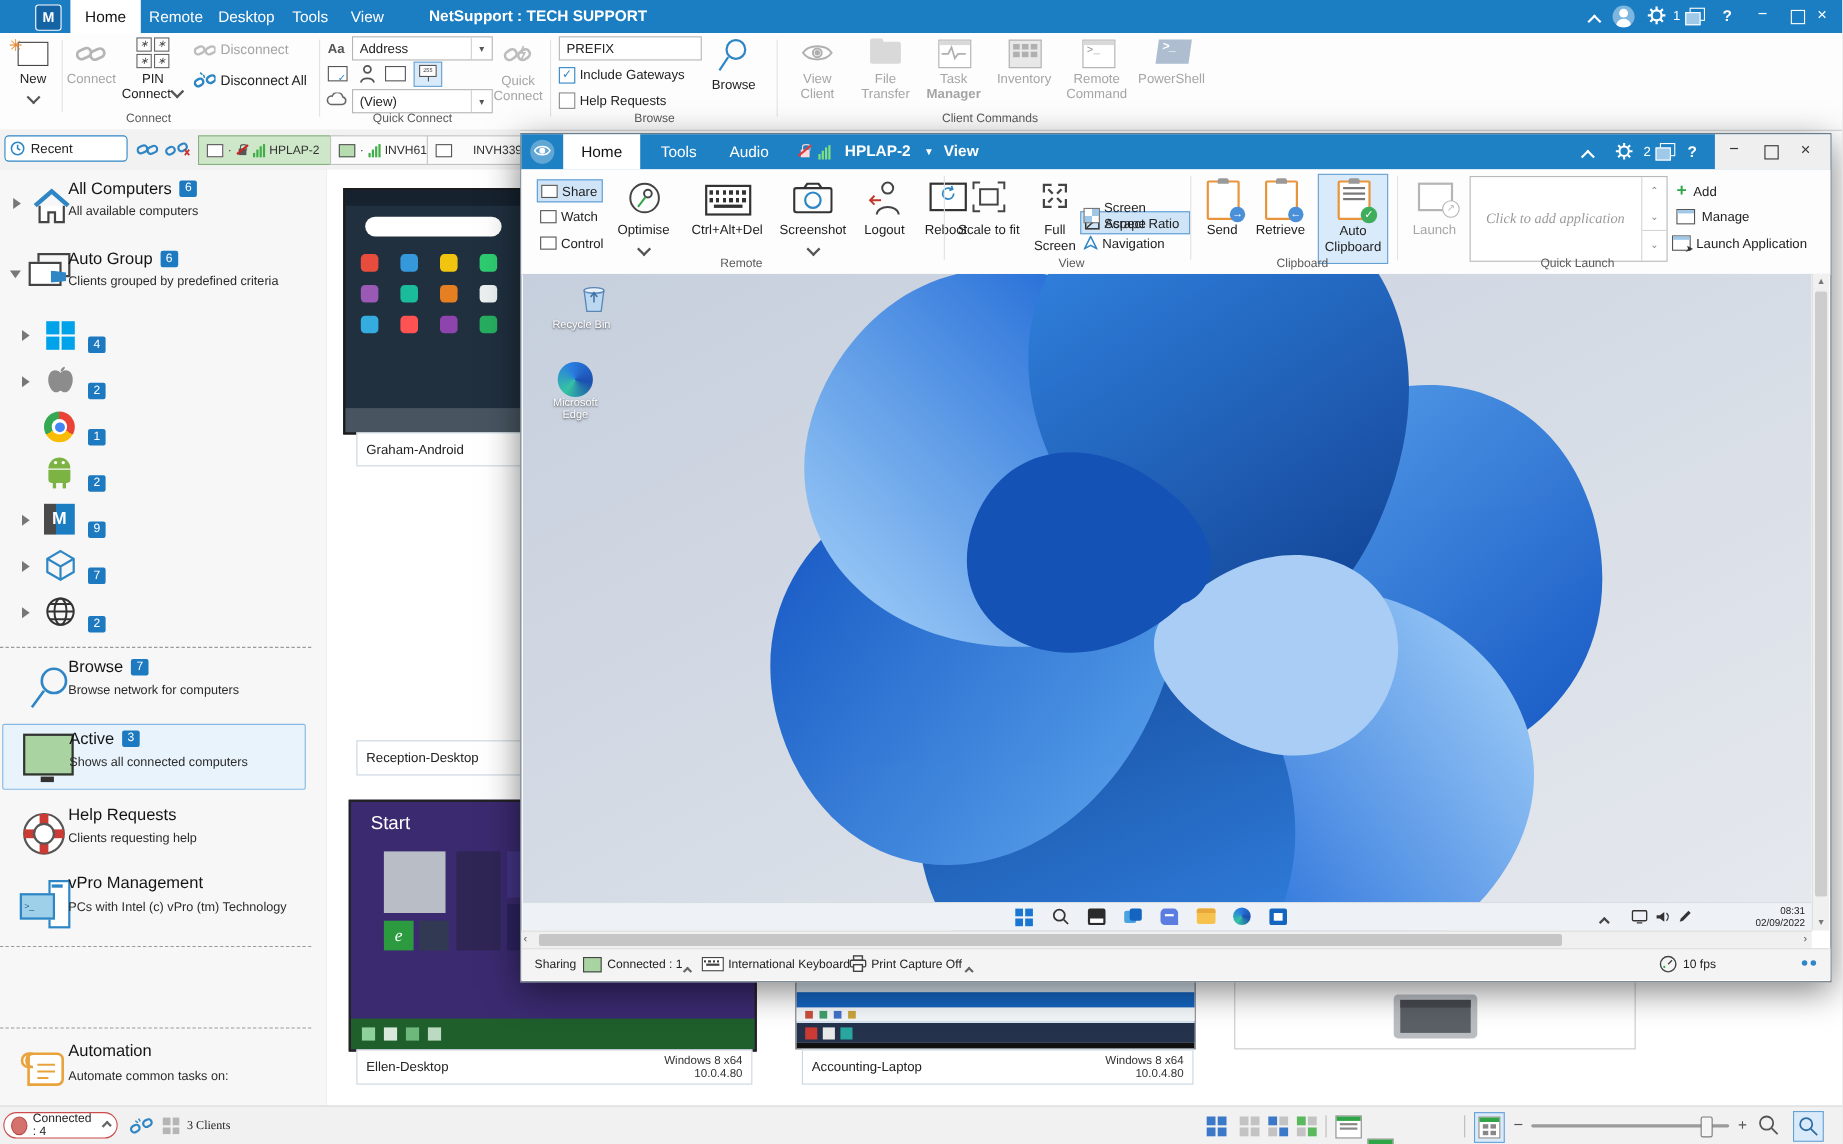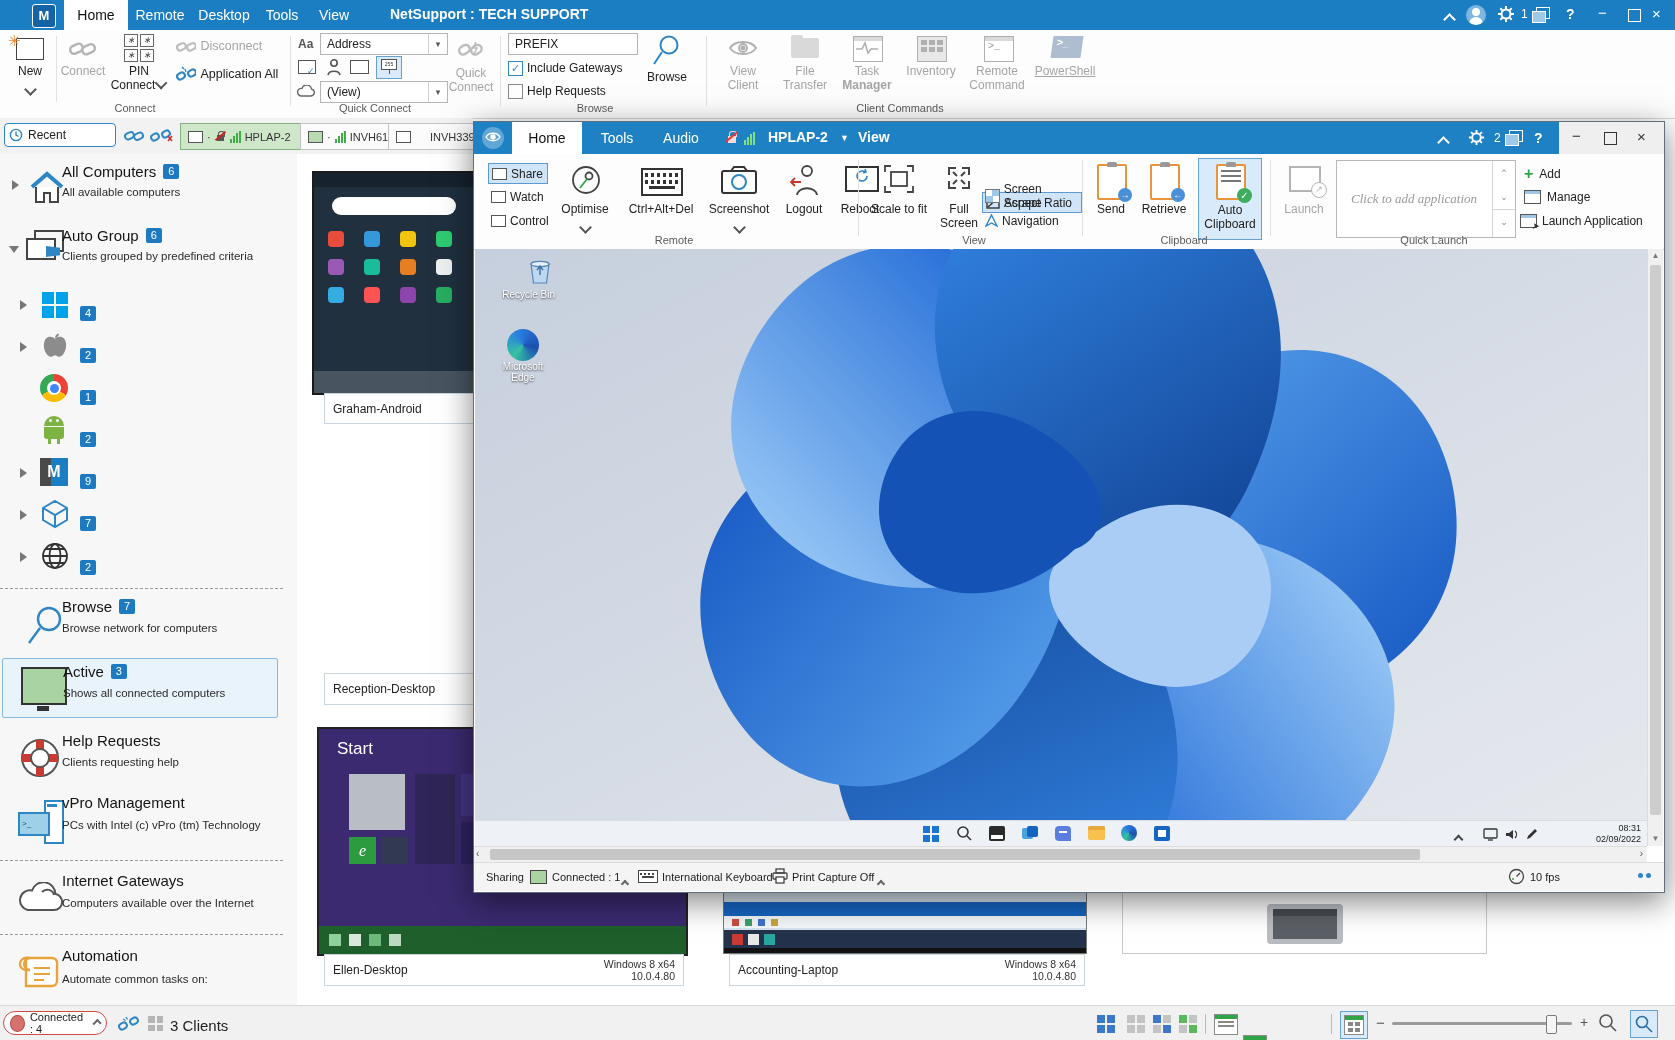--- a/index.html
+++ b/index.html
@@ -131,21 +131,21 @@
       <span class="rlab dis" style="font-size:12.5px;">Disconnect</span>
     </div>
     <div class="abs" style="left:176px;top:34px;width:120px;height:22px;">
       <svg width="20" height="18" viewBox="0 0 20 18" style="vertical-align:middle;">
           <g stroke="#2e86c5" stroke-width="2.2" fill="none">
             <rect x="1" y="8" width="8" height="6" rx="3" transform="rotate(-30 5 11)"></rect>
             <rect x="12" y="5" width="8" height="6" rx="3" transform="rotate(-30 16 8)"></rect>
             <path d="M9 4l1 3M6 2l2 2" stroke-width="1.4"></path>
           </g>
         </svg>
-      <span class="rlab" style="font-size:12.5px;">Application All</span>
+      <span class="rlab" style="font-size:12.5px;">Disconnect All</span>
     </div>
     <div class="grpcap" style="left:70px;top:72px;width:130px;">Connect</div>
     <div class="vsep" style="left:290px;top:6px;height:70px;"></div>
 
     <div class="abs" style="left:298px;top:7px;font-size:12px;font-weight:bold;color:#555;">Aa</div>
     <div class="combo" style="left:320px;top:3px;width:120px;height:20px;"><span>Address</span><span class="dd">▾</span></div>
     <div class="abs" style="left:298px;top:30px;width:22px;height:17px;"><span class="minimon" style="width:16px;height:12px;"></span><span style="position:absolute;left:9px;top:6px;color:#2e86c5;font-size:9px;">✓</span></div>
     <div class="abs" style="left:326px;top:28px;"><svg width="16" height="18" viewBox="0 0 16 18">
           <g stroke="#555" stroke-width="1.6" fill="none">
             <circle cx="8" cy="5" r="3.2"></circle>
@@ -236,21 +236,21 @@
     <div class="abs" style="left:966px;top:4px;width:62px;height:70px;">
       <div class="abs" style="left:18px;top:2px;width:28px;height:24px;border:1.5px solid #b0b0b0;background:#fff;">
         <div style="height:4px;background:#d9d9d9;"></div>
         <div style="color:#9a9a9a;font-size:10px;font-family:'Liberation Mono',monospace;padding-left:3px;">&gt;_</div>
       </div>
       <div class="rlab dis abs" style="left:0;top:30px;width:62px;">Remote</div>
       <div class="rlab dis abs" style="left:0;top:44px;width:62px;">Command</div>
     </div>
     <div class="abs" style="left:1032px;top:4px;width:66px;height:70px;">
       <div class="abs" style="left:20px;top:2px;width:26px;height:22px;background:#aebdd0;transform:skewX(-8deg);color:#fff;font-size:11px;font-weight:bold;padding-left:4px;">&gt;_</div>
-      <div class="rlab dis abs" style="left:0;top:30px;width:66px;text-decoration:underline;">PowerShell</div>
+      <div class="rlab dis abs" style="left:0;top:30px;width:66px;">PowerShell</div>
     </div>
     <div class="grpcap" style="left:790px;top:72px;width:220px;">Client Commands</div>
   </div>
 
   <div class="abs" style="left:0;top:118px;width:473px;height:36px;background:#f2f2f2;border-bottom:1px solid #e0e0e0;">
     <div class="abs" style="left:4px;top:5px;width:112px;height:24px;border:1.5px solid #2e86c5;border-radius:4px;background:#fff;display:flex;align-items:center;gap:5px;padding-left:4px;box-sizing:border-box;">
       <svg width="14" height="14" viewBox="0 0 14 14">
           <g stroke="#2e86c5" stroke-width="1.4" fill="none">
             <circle cx="7" cy="7" r="5.6"></circle>
             <path d="M7 3.5V7l2.5 1.5"></path>
@@ -446,28 +446,20 @@
       <div class="abs" style="left:26px;top:0;width:16px;height:40px;border:2px solid #2e86c5;background:#fff;"></div>
       <div class="abs" style="left:29px;top:4px;width:10px;height:3px;background:#2e86c5;"></div>
       <div class="abs" style="left:0;top:12px;width:26px;height:20px;border:2px solid #2e86c5;background:#9fd0ea;font-size:8px;color:#15527d;line-height:20px;padding-left:2px;">&gt;_</div>
     </div>
     <div class="abs navt" style="left:62px;top:2px;">vPro Management</div>
     <div class="abs navd" style="left:62px;top:27px;width:228px;">PCs with Intel (c) vPro (tm) Technology</div>
   </div>
 
   <div class="dash" style="left:0;top:860px;width:283px;"></div>
 
-  <div class="abs" style="left:0;top:868px;width:290px;height:58px;">
-    <svg class="abs" style="left:16px;top:14px;" width="48" height="32" viewBox="0 0 48 32">
-        <path d="M12 28h26a8 8 0 0 0 1.4-15.9A12 12 0 0 0 16 8.5 9 9 0 0 0 12 28z" fill="#fff" stroke="#555" stroke-width="2"></path>
-        <path d="M26 10a7 7 0 0 1 12 3" fill="none" stroke="#555" stroke-width="2"></path>
-      </svg>
-    <div class="abs navt" style="left:62px;top:4px;">Internet Gateways</div>
-    <div class="abs navd" style="left:62px;top:29px;width:222px;">Computers available over the Internet</div>
-  </div>
 
   <div class="dash" style="left:0;top:934px;width:283px;"></div>
 
   <div class="abs" style="left:0;top:942px;width:290px;height:58px;">
     <svg class="abs" style="left:16px;top:10px;" width="46" height="40" viewBox="0 0 46 40">
         <g stroke="#e8a33d" stroke-width="2.4" fill="#fff">
           <path d="M10 6h26a5 5 0 0 1 5 5v18a5 5 0 0 1-5 5H10z"></path>
           <path d="M10 6a6 6 0 0 0 0 12h4a6 6 0 0 1 0-12z"></path>
           <path d="M18 16h16M18 22h16M18 28h10" fill="none" stroke-width="1.8"></path>
         </g>
@@ -564,21 +556,21 @@
             <rect x="12" y="4" width="8" height="6" rx="3" transform="rotate(-30 16 7)"></rect>
             <path d="M8 3l1.5 2.5M5 5l2.5 1.5" stroke-width="1.3"></path>
           </g>
         </svg></div>
     <div class="abs gridic" style="left:148px;top:10px;width:15px;height:15px;">
         <i style="background:#b5b5b5;"></i>
         <i style="background:#b5b5b5;"></i>
         <i style="background:#b5b5b5;"></i>
         <i style="background:#b5b5b5;"></i>
       </div>
-    <div class="abs" style="left:170px;top:11px;font-size:15px;color:#222;">3 Clients</div>
+    <div class="abs" style="left:170px;top:11px;font-size:11px;color:#222;font-family:Liberation Serif, serif;">3 Clients</div>
 
     <div class="abs gridic" style="left:1097px;top:9px;width:18px;height:18px;">
         <i style="background:#3c78c8;"></i>
         <i style="background:#3c78c8;"></i>
         <i style="background:#3c78c8;"></i>
         <i style="background:#3c78c8;"></i>
       </div>
     <div class="abs gridic" style="left:1127px;top:9px;width:18px;height:18px;">
         <i style="background:#c3c3c3;"></i>
         <i style="background:#c3c3c3;"></i>

